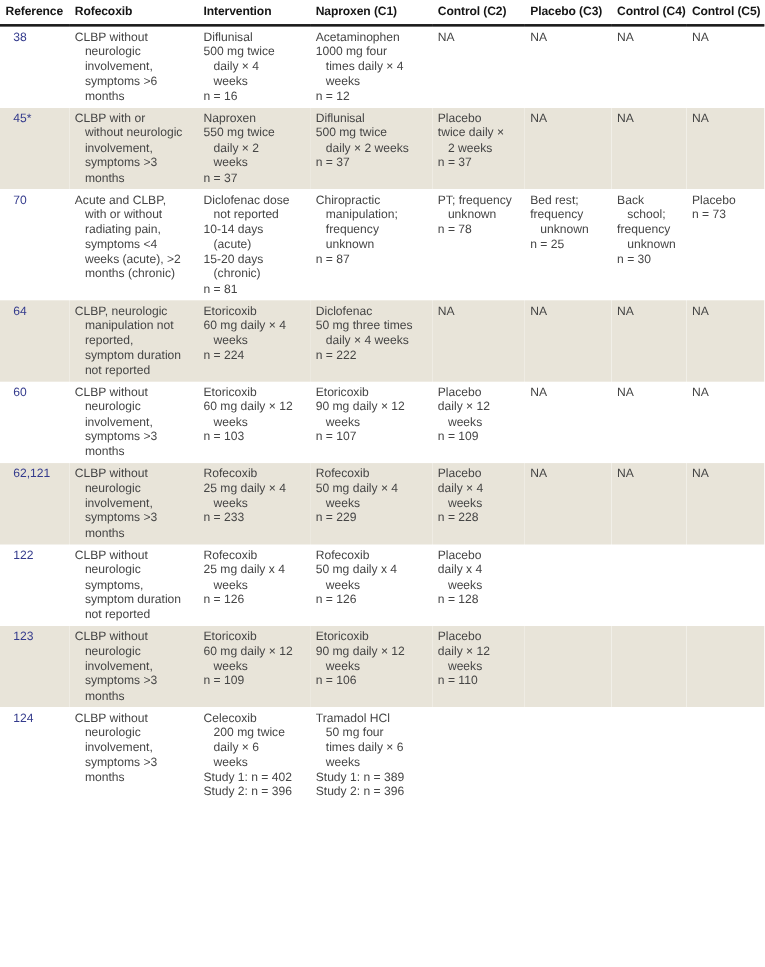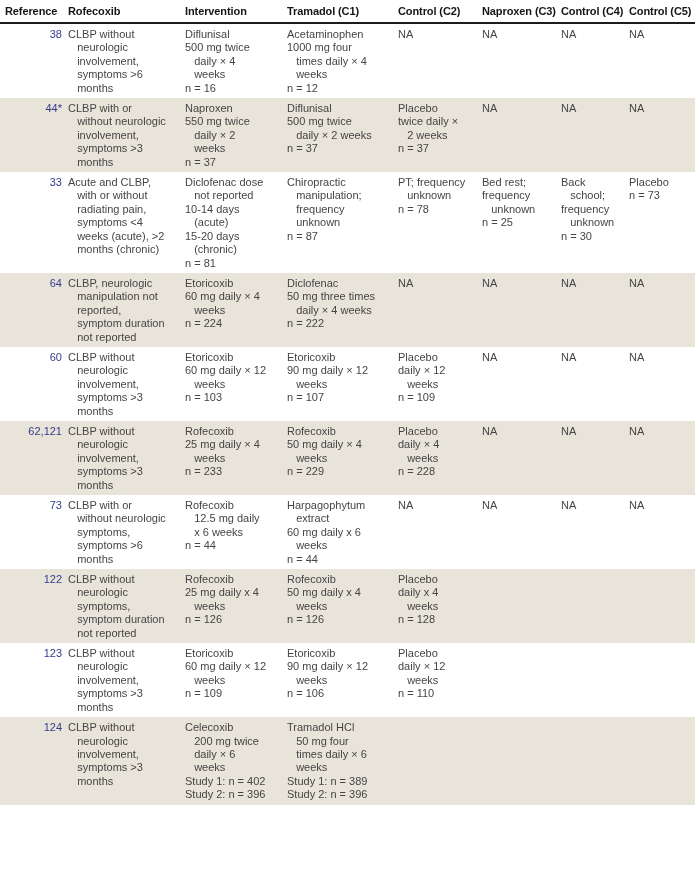--- a/index.html
+++ b/index.html
@@ -39,21 +39,20 @@
     font-size:11px;
     line-height:13.4px;
     padding:4px 1px 3px 5px;
     white-space:pre-wrap;
     overflow:hidden;
   }
   .study-table tbody tr:nth-child(even){background:#e8e4d9;}
   .study-table tbody td:first-child{
     color:#333a8c;
     padding-left:12px;
-    text-align:right;
   }
 </style>
 </head>
 <body>
 
 <table class="study-table">
   <colgroup>
     <col class="c-ref">
       <col class="c-ind">
       <col class="c-int">
@@ -61,23 +60,23 @@
     <col class="c-c2">
       <col class="c-c3">
       <col class="c-c4">
       <col class="c-c5">
   </colgroup>
   <thead>
     <tr>
       <th>Reference</th>
       <th>Rofecoxib</th>
       <th>Intervention</th>
-      <th>Tramadol (C1)</th>
+      <th>Naproxen (C1)</th>
       <th>Control (C2)</th>
-      <th>Naproxen (C3)</th>
+      <th>Placebo (C3)</th>
       <th>Control (C4)</th>
       <th>Control (C5)</th>
     </tr>
   </thead>
   <tbody>
       <tr>
         <td>38</td>
         <td>CLBP without
    neurologic
    involvement,
@@ -92,21 +91,21 @@
 1000 mg four
    times daily × 4
    weeks
 n = 12</td>
         <td>NA</td>
         <td>NA</td>
         <td>NA</td>
         <td>NA</td>
       </tr>
       <tr>
-        <td>44*</td>
+        <td>45*</td>
         <td>CLBP with or
    without neurologic
    involvement,
    symptoms &gt;3
    months</td>
         <td>Naproxen
 550 mg twice
    daily × 2
    weeks
 n = 37</td>
@@ -116,21 +115,21 @@
 n = 37</td>
         <td>Placebo
 twice daily ×
    2 weeks
 n = 37</td>
         <td>NA</td>
         <td>NA</td>
         <td>NA</td>
       </tr>
       <tr>
-        <td>33</td>
+        <td>70</td>
         <td>Acute and CLBP,
    with or without
    radiating pain,
    symptoms &lt;4
    weeks (acute), &gt;2
    months (chronic)</td>
         <td>Diclofenac dose
    not reported
 10-14 days
    (acute)
@@ -217,41 +216,20 @@
 n = 229</td>
         <td>Placebo
 daily × 4
    weeks
 n = 228</td>
         <td>NA</td>
         <td>NA</td>
         <td>NA</td>
       </tr>
       <tr>
-        <td>73</td>
-        <td>CLBP with or
-   without neurologic
-   symptoms,
-   symptoms &gt;6
-   months</td>
-        <td>Rofecoxib
-   12.5 mg daily
-   x 6 weeks
-n = 44</td>
-        <td>Harpagophytum
-   extract
-60 mg daily x 6
-   weeks
-n = 44</td>
-        <td>NA</td>
-        <td>NA</td>
-        <td>NA</td>
-        <td>NA</td>
-      </tr>
-      <tr>
         <td>122</td>
         <td>CLBP without
    neurologic
    symptoms,
    symptom duration
    not reported</td>
         <td>Rofecoxib
 25 mg daily x 4
    weeks
 n = 126</td>

